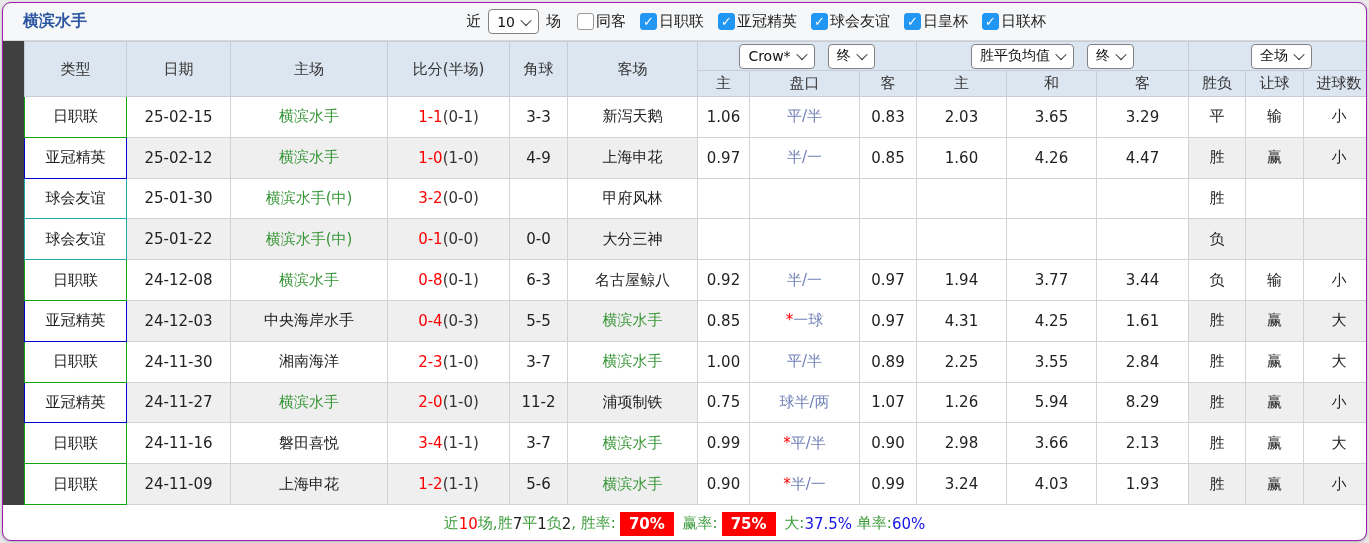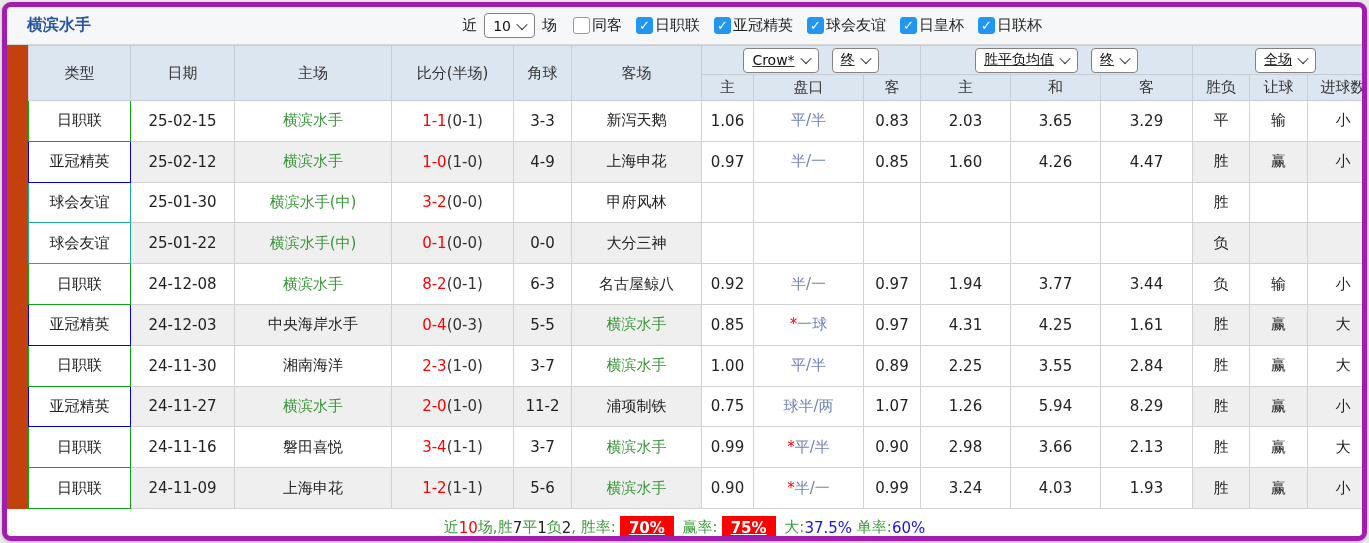--- a/index.html
+++ b/index.html
@@ -1,36 +1,36 @@
 <!DOCTYPE html>
 <html><head>
 <meta charset="utf-8">
 <style>
   html,body{margin:0;padding:0;background:#e9e9e9;font-family:"DejaVu Sans","Liberation Sans",sans-serif;}
-  .panel{position:relative;width:1365px;height:539px;margin:2px auto;background:#c2410c;border:5px solid #a21caf;
+  .panel{position:relative;width:1365px;height:539px;margin:2px auto;background:#404040;border:1px solid #a21caf;
          border-radius:9px;overflow:hidden;box-shadow:0 1px 3px rgba(0,0,0,.25);box-sizing:border-box;}
   
   .topbar{height:38px;display:flex;align-items:center;background:#f6f7f8;border-bottom:1px solid #d7d7d7;padding:0 20px;box-sizing:border-box;}
   .title{font-size:16px;font-weight:bold;color:#2a55a0;}
   .filters{margin-left:auto;margin-right:300px;display:flex;align-items:center;gap:7px;font-size:15px;color:#222;}
   .chk{display:inline-flex;align-items:center;gap:2px;cursor:pointer;padding-left:9px;}
   .cb{width:17px;height:17px;box-sizing:border-box;border-radius:3px;display:inline-flex;align-items:center;justify-content:center;
       border:1px solid #9a9a9a;background:#fff;font-size:13px;line-height:1;}
   .cb.on{background:#2196f3;border-color:#2196f3;color:#fff;font-weight:bold;}
   
   .select{display:inline-flex;align-items:center;background:#fff;border:1px solid #828282;border-radius:4px;
           height:25px;padding:0 8px;font-size:14px;color:#111;gap:7px;box-sizing:border-box;cursor:default;white-space:nowrap;}
   .chev{width:7px;height:7px;border-right:1.8px solid #333;border-bottom:1.8px solid #333;transform:rotate(45deg) translate(-1px,-1px);display:inline-block;}
   
   table.grid{border-collapse:collapse;table-layout:fixed;width:1350px;margin:0 21px;}
   .grid th,.grid td{border:1px solid #c6cdd8;box-sizing:border-box;text-align:center;overflow:hidden;white-space:nowrap;}
   .grid thead th{background:#dce6f1;font-weight:normal;color:#333;font-size:15px;}
   .hrow1 th{height:29px;}
   .hrow2 th{height:26px;color:#777;font-size:14px;}
-  .selwrap{display:flex;align-items:center;justify-content:center;gap:13px;text-decoration:underline;}
+  .selwrap{display:flex;align-items:center;justify-content:center;gap:13px;}
   .grid tbody td{height:40.8px;font-size:15px;color:#222;background:#fff;border-color:#d2d2d2;}
   tr.alt td.parity{background:#efefef;}
   td.cream{background:#faf6ed;}
   td.colblue{background:#e9f4fa;}
   td.type{color:#fff;font-size:15px;}
   .type-green{background:#12a312;border-color:#12a312 !important;}
   .type-blue{background:#0000cd;border-color:#0000cd !important;}
   .type-teal{background:#1ca9a9;border-color:#1ca9a9 !important;}
   td.team{color:#333;}
   td.team.self{color:#369636;}
@@ -41,21 +41,21 @@
   td.avgdraw{color:#3567a6;}
   .c-red{color:#f44;}
   .c-green{color:#3a9a3a;}
   .c-blue{color:#4343ff;}
   
   .footer{height:38px;display:flex;align-items:center;justify-content:center;font-size:15px;white-space:pre-wrap;background:#fff;}
   .f-green{color:#3a9a3a;}
   .f-red{color:#f00;}
   .f-dark{color:#222;}
   .f-blue{color:#1414e6;}
-  .f-badge{background:#f00;color:#fff;font-weight:bold;padding:3px 9px;margin:0 4px;text-decoration:underline;}
+  .f-badge{background:#f00;color:#fff;font-weight:bold;padding:3px 9px;margin:0 4px;}
 </style>
 </head>
 <body>
 
 <div class="panel">
 
   <div class="topbar">
     <span class="title">横滨水手</span>
     <div class="filters">
       <span>近</span>
@@ -230,21 +230,21 @@
     <td class="colblue avgdraw"></td>
     <td class="colblue"></td>
     <td class="parity c-green">负</td>
     <td class="parity"></td>
     <td class="parity"></td>
   </tr>
         <tr>
     <td class="type type-green">日职联</td>
     <td class="parity">24-12-08</td>
     <td class="parity team self">横滨水手</td>
-    <td class="parity"><span class="ft">8-2</span><span class="half">(0-1)</span></td>
+    <td class="parity"><span class="ft">0-8</span><span class="half">(0-1)</span></td>
     <td class="parity">6-3</td>
     <td class="parity team">名古屋鲸八</td>
     <td class="cream">0.92</td>
     <td class="cream"><span class="star"></span><span class="hcp">半/一</span></td>
     <td class="cream">0.97</td>
     <td class="colblue">1.94</td>
     <td class="colblue avgdraw">3.77</td>
     <td class="colblue">3.44</td>
     <td class="parity c-green">负</td>
     <td class="parity c-green">输</td>

